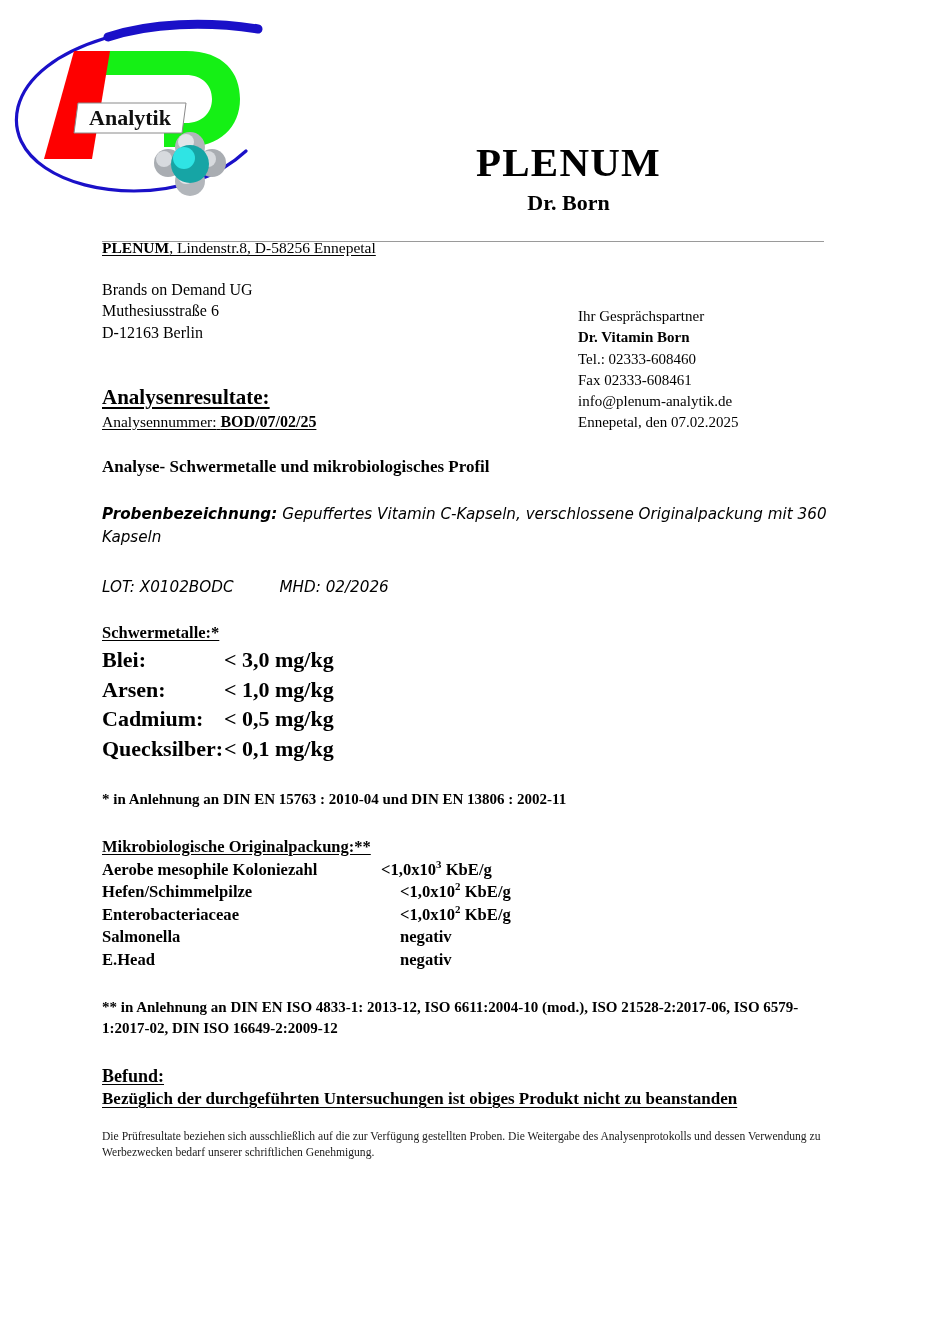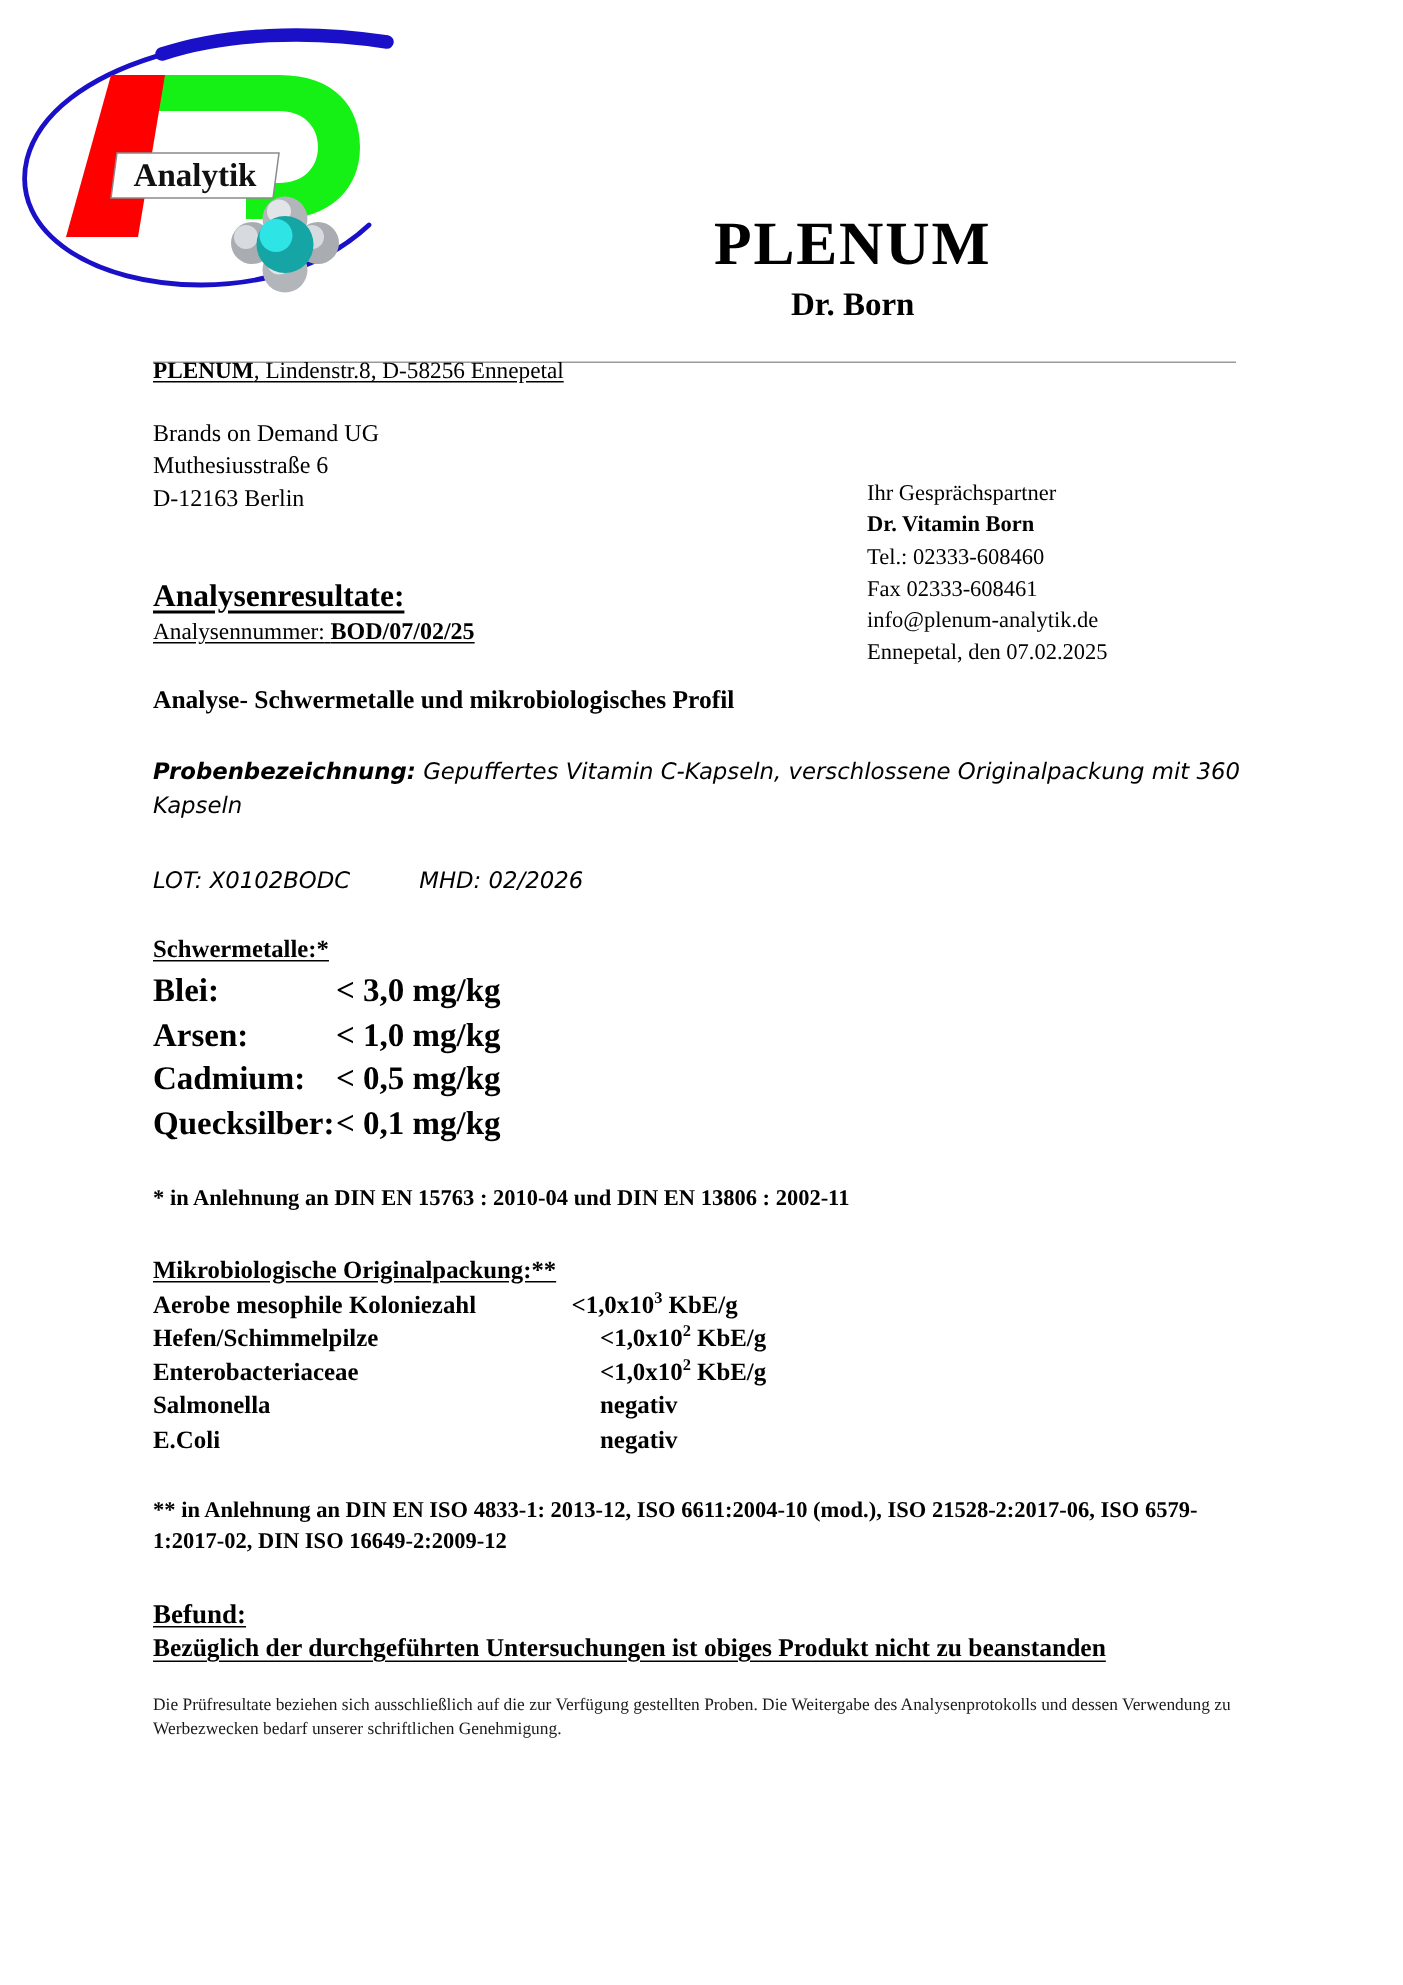--- a/index.html
+++ b/index.html
@@ -68,21 +68,21 @@
 
   .recipient {
     margin-top: 22px;
     font-size: 16px;
     line-height: 1.33;
   }
 
   .contact {
     position: absolute;
     left: 578px;
-    top: 104px;
+    top: 91px;
     font-size: 15px;
     line-height: 1.42;
   }
   .contact .nm { font-weight: bold; }
 
   .sec-results {
     margin-top: 42px;
     font-size: 21px;
     font-weight: bold;
     text-decoration: underline;
@@ -274,21 +274,21 @@
     <div class="footnote">* in Anlehnung an DIN EN 15763 : 2010-04 und DIN EN 13806 : 2002-11</div>
 
     
     <div class="micro">
       <div><span class="sec-head">Mikrobiologische Originalpackung:**</span></div>
       <div class="micro-list">
           <div class="urow" style="position: relative;"><span class="uname">Aerobe mesophile Koloniezahl</span><span class="uval" style="position: absolute; left: 279px;">&lt;1,0x10<sup>3</sup> KbE/g</span></div>
           <div class="urow" style="position: relative;"><span class="uname">Hefen/Schimmelpilze</span><span class="uval" style="position: absolute; left: 298px;">&lt;1,0x10<sup>2</sup> KbE/g</span></div>
           <div class="urow" style="position: relative; text-decoration: underline;"><span class="uname">Enterobacteriaceae</span><span class="uval" style="position: absolute; left: 298px;">&lt;1,0x10<sup>2</sup> KbE/g</span></div>
           <div class="urow" style="position: relative;"><span class="uname">Salmonella</span><span class="uval" style="position: absolute; left: 298px;">negativ</span></div>
-          <div class="urow" style="position: relative;"><span class="uname">E.Coli</span><span class="uval" style="position: absolute; left: 298px;">negativ</span></div>
+          <div class="urow" style="position: relative;"><span class="uname">E.Head</span><span class="uval" style="position: absolute; left: 298px;">negativ</span></div>
         </div>
     </div>
 
     <div class="footnote">** in Anlehnung an DIN EN ISO 4833-1: 2013-12, ISO 6611:2004-10 (mod.), ISO 21528-2:2017-06, ISO 6579-1:2017-02, DIN ISO 16649-2:2009-12</div>
 
     
     <div class="befund-wrap">
       <div><span class="befund-label">Befund:</span></div>
       <div><span class="befund-text">Bezüglich der durchgeführten Untersuchungen ist obiges Produkt nicht zu beanstanden</span></div>
     </div>

